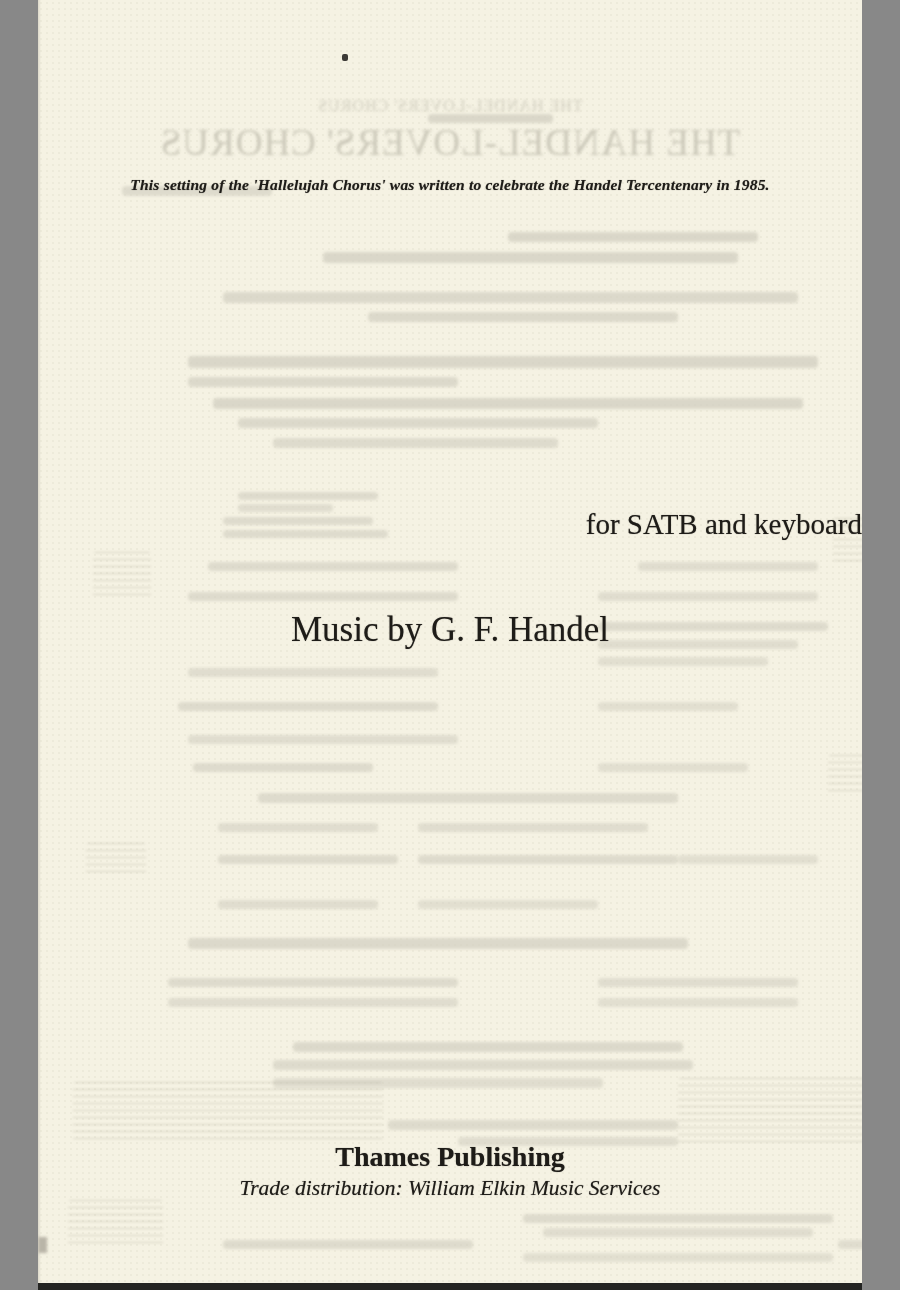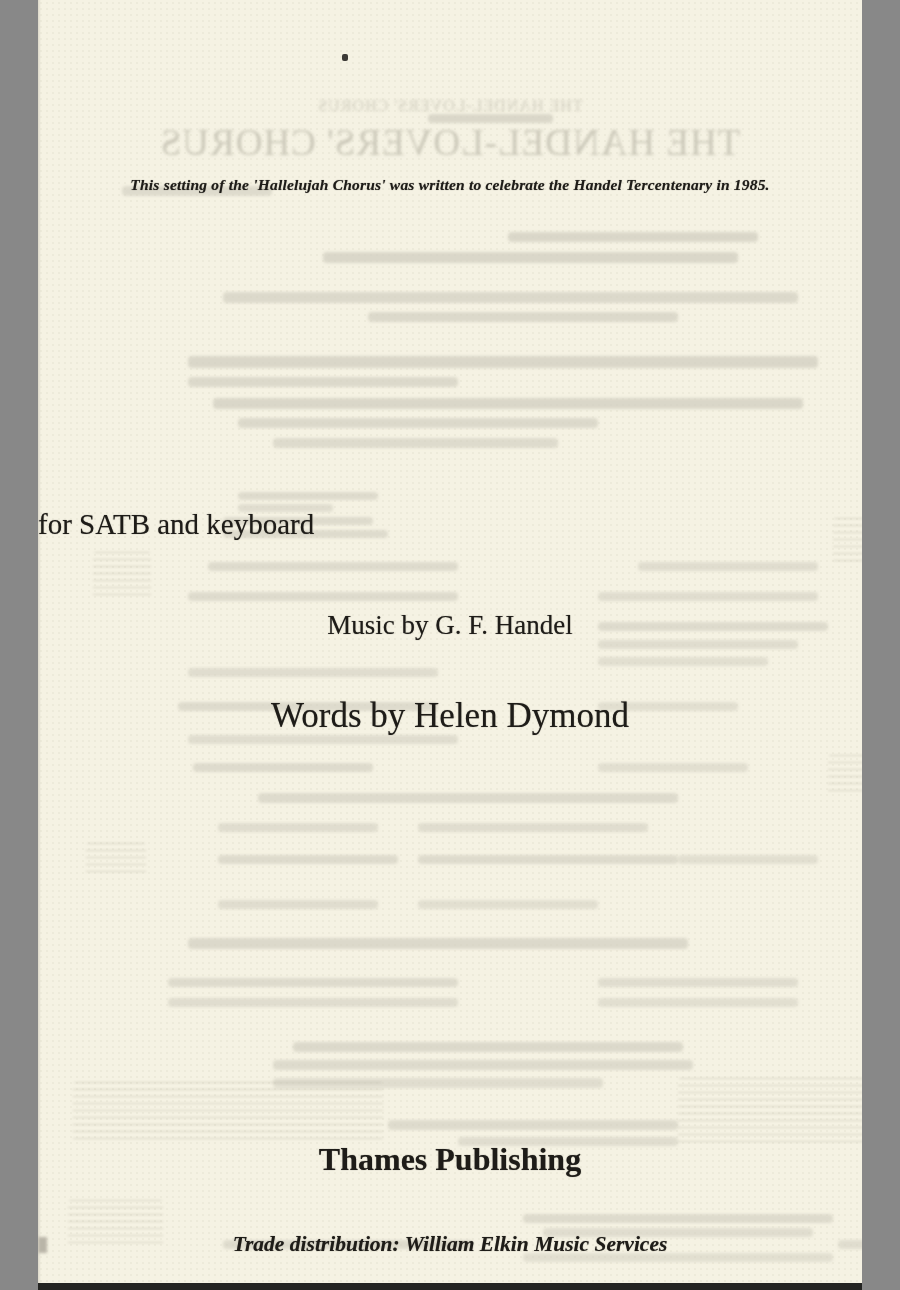--- a/index.html
+++ b/index.html
@@ -53,37 +53,37 @@
     margin:0;text-align:center;
     font-weight:400;
     font-size:60px;line-height:80px;
   }
   .title span{display:block;}
   .title .t1{letter-spacing:2px;}
   .title .t2{letter-spacing:0;}
   .title .t3{letter-spacing:3px;}
   .scoring{
     position:absolute;top:508px;left:0;width:100%;
-    text-align:left;font-size:29px;margin:0;
+    text-align:right;font-size:29px;margin:0;
   }
   .music-credit{
     position:absolute;top:610px;left:0;width:100%;
-    text-align:center;font-size:27px;margin:0;
+    text-align:center;font-size:35px;margin:0;
   }
   .words-credit{
     position:absolute;top:696px;left:0;width:100%;
     text-align:center;font-size:35px;margin:0;
   }
   .publisher{
     position:absolute;top:1141px;left:0;width:100%;
-    text-align:center;font-size:32px;font-weight:bold;margin:0;
+    text-align:center;font-size:28px;font-weight:bold;margin:0;
   }
   .distribution{
-    position:absolute;top:1232px;left:0;width:100%;
-    text-align:center;font-size:21.5px;font-weight:bold;font-style:italic;margin:0;
+    position:absolute;top:1176px;left:0;width:100%;
+    text-align:center;font-size:21.5px;font-weight:normal;font-style:italic;margin:0;
   }
   
   .speck{
     position:absolute;top:54px;left:304px;width:6px;height:7px;
     background:#3c3a36;border-radius:2px;filter:blur(.4px);
   }
   .left-edge{
     position:absolute;top:0;left:0;width:3px;height:100%;
     background:linear-gradient(to right,#dcd8ca,rgba(0,0,0,0));
   }
@@ -169,21 +169,20 @@
 
   <p class="note ink">This setting of the 'Hallelujah Chorus' was written to celebrate the Handel Tercentenary in 1985.</p>
 
   <h1 class="title ink">
   </h1>
 
   <p class="scoring ink">for SATB and keyboard</p>
 
   <p class="music-credit ink">Music by G. F. Handel</p>
 
-  <p class="words-credit ink">Words by Helen Dymond</p>
 
   <p class="publisher ink">Thames Publishing</p>
 
   <p class="distribution ink">Trade distribution: William Elkin Music Services</p>
 
   <div class="edge-smudge"></div>
   <div class="bottom-bar"></div>
 </div>
 
 </body></html>

